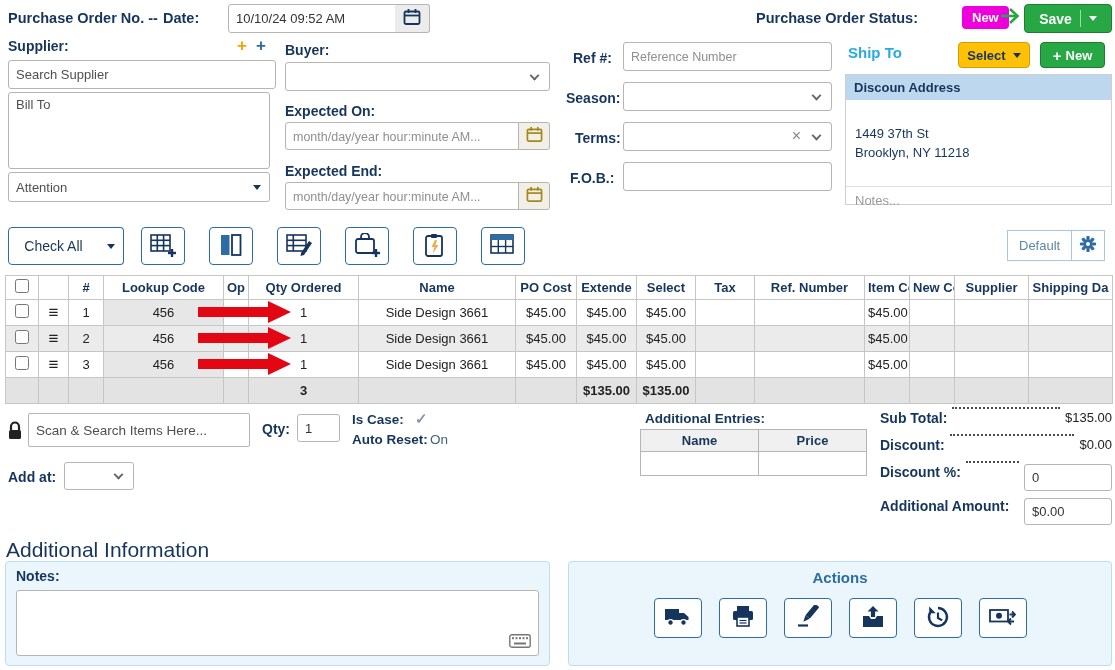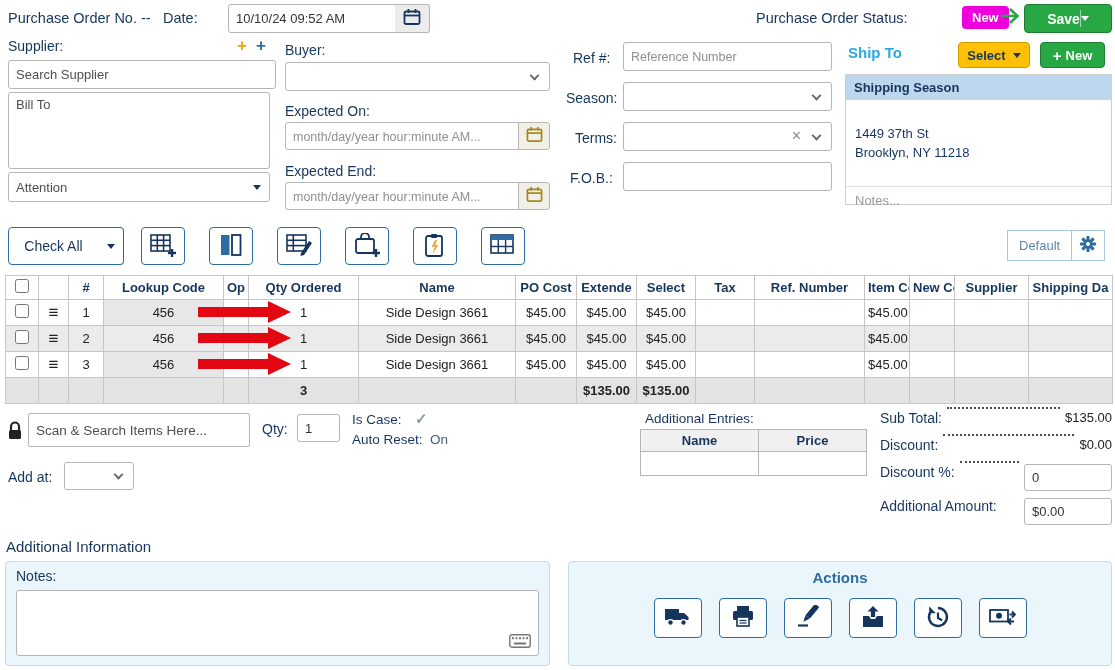--- a/index.html
+++ b/index.html
@@ -1,31 +1,31 @@
 <!DOCTYPE html>
 <html><head>
 <meta charset="utf-8">
 <style>
   * { margin:0; padding:0; box-sizing:border-box; }
   html,body { width:1115px; height:670px; }
   body { font-family:"Liberation Sans", sans-serif; font-size:13px; color:#333; background:#fff; position:relative; overflow:hidden; }
   .abs { position:absolute; }
-  .lbl { color:#16355c; font-weight:normal; font-size:14px; white-space:nowrap; }
+  .lbl { color:#16355c; font-weight:bold; font-size:14px; white-space:nowrap; }
   input, textarea, select, button { font-family:"Liberation Sans", sans-serif; font-size:13px; color:#333; outline:none; }
   input, textarea { border:1px solid #b5b5b5; border-radius:3px; background:#fff; padding:4px 7px; }
   textarea { resize:none; }
   ::placeholder { color:#4f4f4f; opacity:1; }
   .ph-light::placeholder { color:#8f8f8f; font-size:12.5px; }
   .icon-btn { border:1px solid #b5b5b5; background:#ececec; display:flex; align-items:center; justify-content:center; cursor:pointer; }
   .selectbox { background:#fff; border:1px solid #b5b5b5; border-radius:3px; position:absolute; }
   .chev { position:absolute; right:11px; top:50%; width:7px; height:7px; border-right:2px solid #666; border-bottom:2px solid #666; transform:translateY(-70%) rotate(45deg); pointer-events:none; }
   .tri { width:0; height:0; border-left:4.5px solid transparent; border-right:4.5px solid transparent; border-top:5.5px solid #fff; display:inline-block; }
   .tri.dark { border-top-color:#16355c; }
   .badge-new { background:#ee00dd; color:#fff; font-weight:bold; font-size:13px; padding:4px 10px; border-radius:4px; }
-  .save-btn { background:#28a745; border:1px solid #1e7e34; border-radius:4px; color:#fff; font-weight:bold; font-size:14px; width:88px; height:29px; display:flex; align-items:center; justify-content:center; cursor:pointer; }
+  .save-btn { background:#28a745; border:1px solid #1e7e34; border-radius:4px; color:#fff; font-weight:bold; font-size:14px; width:88px; height:29px; display:flex; align-items:center; justify-content:center; gap:8px; cursor:pointer; }
   .save-div { width:1px; height:17px; background:rgba(255,255,255,.55); }
   .amber-btn { background:#ffc107; border:1px solid #d39e00; border-radius:4px; color:#16355c; font-weight:bold; font-size:13px; height:26px; display:flex; align-items:center; justify-content:center; gap:7px; cursor:pointer; }
   .green-btn { background:#28a745; border:1px solid #1e7e34; border-radius:4px; color:#fff; font-weight:bold; font-size:13px; height:26px; display:flex; align-items:center; justify-content:center; gap:4px; cursor:pointer; }
   .plus { font-size:17px; font-weight:bold; cursor:pointer; line-height:1; }
   .plus.gold { color:#f0a500; }
   .plus.blue { color:#2e6da4; }
   .shipto-panel { background:#fff; border:1px solid #cfcfcf; display:flex; flex-direction:column; }
   .ship-head { background:#bdd7ee; color:#16355c; font-weight:600; font-size:13px; padding:5px 8px; }
   .ship-body { flex:1; padding:24px 9px; color:#16355c; line-height:19px; font-size:13px; }
   .ship-notes { border-top:1px solid #dedede; padding:6px 9px; color:#9a9a9a; font-size:13px; }
@@ -134,21 +134,21 @@
 <div class="abs" style="left:848px;top:44px;color:#29abe2;font-size:15px;font-weight:600">Ship To</div>
 <div class="abs amber-btn" style="left:958px;top:42px;width:72px">
   <span>Select</span>
   <span class="tri dark"></span>
 </div>
 <div class="abs green-btn" style="left:1040px;top:42px;width:65px">
   <span style="font-size:15px;font-weight:bold">+</span>
   <span>New</span>
 </div>
 <div class="abs shipto-panel" style="left:845px;top:74px;width:267px;height:131px">
-  <div class="ship-head">Shipping Season</div>
+  <div class="ship-head">Discoun Address</div>
   <div class="ship-body">
     <div>1449 37th St</div>
     <div>Brooklyn, NY 11218</div>
   </div>
   <div class="ship-notes">Notes...</div>
 </div>
 
 <div class="checkall-main">
     <span>Check All</span>
   </div>
@@ -406,21 +406,21 @@
 <div class="sumrow" style="top:464px">
   <span class="lbl">Discount %:</span>
   <span class="leader"></span>
   <input style="width: 88px; height: 27px;" value="0">
 </div>
 <div class="sumrow" style="top:498px">
   <span class="lbl">Additional Amount:</span>
   <input style="width: 88px; height: 27px; margin-left: auto;" value="$0.00">
 </div>
 
-<div class="abs" style="left:6px;top:538px;color:#16355c;font-size:15px">Additional Information</div>
+<div class="abs" style="left:6px;top:538px;color:#16355c;font-size:21px">Additional Information</div>
 
 <div class="panel" style="left:5px;top:561px;width:545px;height:105px">
   <div class="lbl" style="position:absolute;left:10px;top:6px">Notes:</div>
   <textarea style="position: absolute; left: 10px; top: 28px; width: 523px; height: 66px;"></textarea>
   <span style="position:absolute;right:18px;bottom:14px"><svg width="22" height="14" viewBox="0 0 22 14">
         <rect x="0.8" y="0.8" width="20.4" height="12.4" rx="2" fill="#fff" stroke="#777" stroke-width="1.4"></rect>
         <g fill="#777">
           <rect x="3" y="3.2" width="2" height="2"></rect>
           <rect x="6.5" y="3.2" width="2" height="2"></rect>
           <rect x="10" y="3.2" width="2" height="2"></rect>

